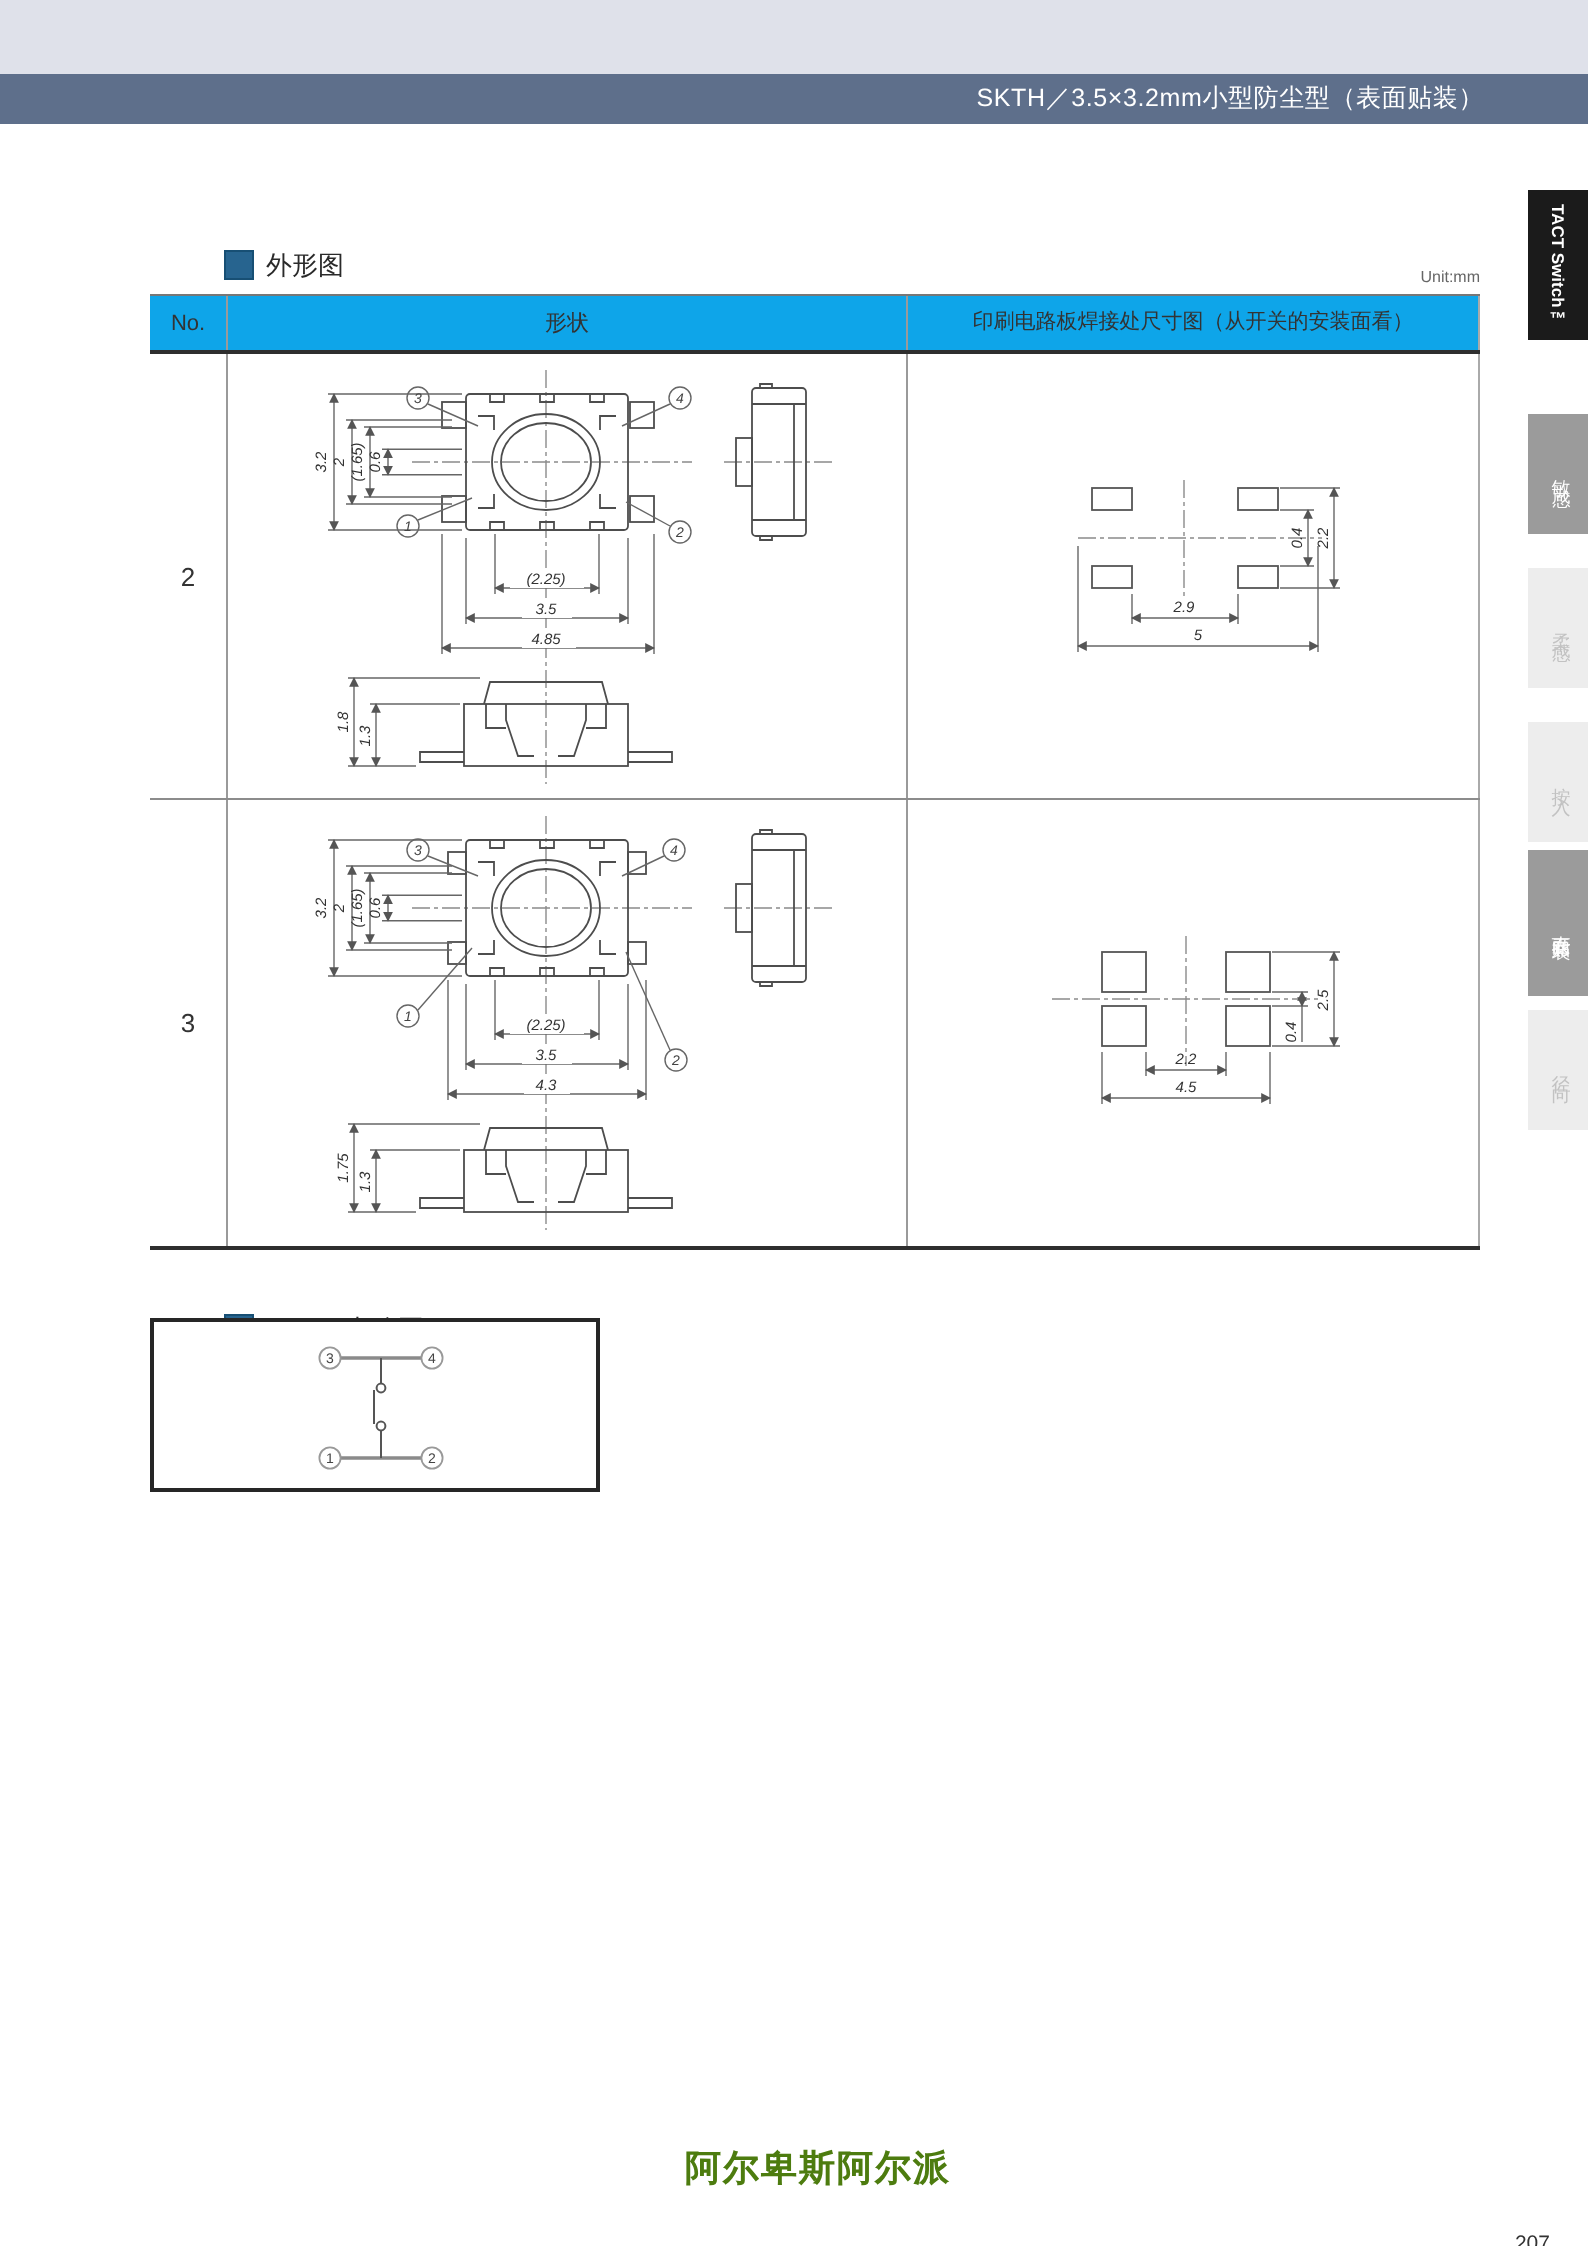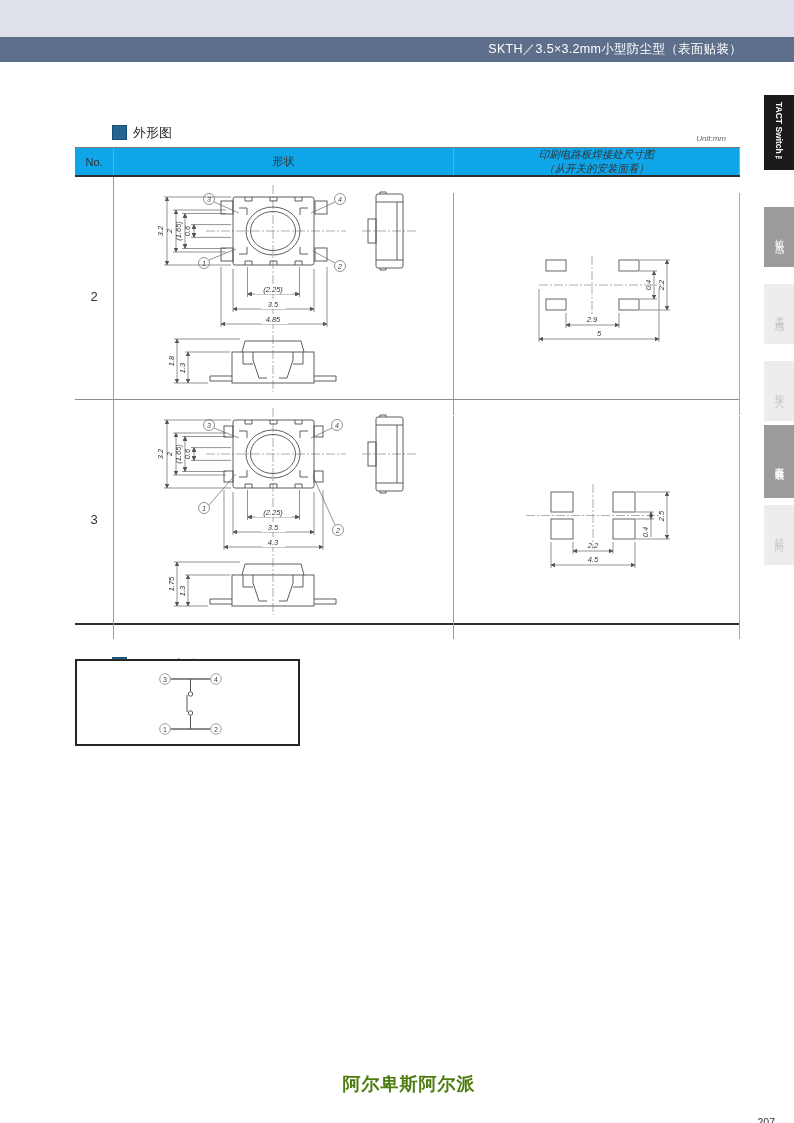--- a/index.html
+++ b/index.html
@@ -20,33 +20,33 @@
   .vtab-cat.four span{letter-spacing:1px;}
   .vtab-cat.active{background:#9b9b9b;color:#fff;}
   .vtab-cat.inactive{background:#ededed;color:#c2c2c2;}
   .t1{top:207px;height:60px;} .t2{top:284px;height:60px;} .t3{top:361px;height:60px;}
   .t4{top:425px;height:73px;} .t5{top:505px;height:60px;}
 
   
   .section-head{position:absolute;left:73px;height:15px;display:flex;align-items:center;font-size:13px;color:#2a2a2a;padding-left:39px;}
   .section-head .bullet{display:inline-block;width:13px;height:13px;background:#27648f;border:1px solid #174f74;margin-right:6px;}
   .sh1{top:125px;} .sh2{top:657px;gap:40px;}
-  .unit-label{position:absolute;top:134px;right:68px;font-size:8px;color:#666;font-style:italic;}
+  .unit-label{position:absolute;top:134px;right:54px;font-size:8px;color:#666;}
 
   
   .otable{position:absolute;left:75px;top:147px;width:665px;border-top:1px solid #777;}
   .orow{display:grid;grid-template-columns:38px 340px 287px;}
   .ohead{background:#0ea5e9;border-bottom:2px solid #2e2e2e;height:27px;}
   .ohead>div{display:flex;align-items:center;justify-content:center;text-align:center;font-size:11px;color:#333;}
-  .ohead .c3{font-size:10.5px;line-height:1.25;flex-direction:column;font-style:italic;}
+  .ohead .c3{font-size:10.5px;line-height:1.25;flex-direction:row;}
   .obody{height:222px;border-bottom:1px solid #8c8c8c;}
   .obody.last{height:223px;border-bottom:2px solid #2e2e2e;}
   .cell{position:relative;}
   .cell.mid,.cell.c3{border-left:1px solid #9a9a9a;font-style:italic;}
-  .cell.c3{border-right:1px solid #aaa;margin-top:16px;}
+  .cell.c3{border-right:1px solid #aaa;}
   .no-cell{display:flex;align-items:center;justify-content:center;font-size:13px;color:#333;}
   .cell svg{display:block;}
 
   
   .circuit-box{position:absolute;left:75px;top:659px;width:225px;height:87px;border:2px solid #262626;box-sizing:border-box;background:#fff;}
 
   
   .footer-logo{position:absolute;left:12px;top:1072px;width:794px;text-align:center;
     font-size:18px;font-weight:bold;color:#4d7c0f;letter-spacing:1px;}
   .page-num{position:absolute;top:1116px;right:19px;font-size:10.5px;color:#333;text-align:center;}

